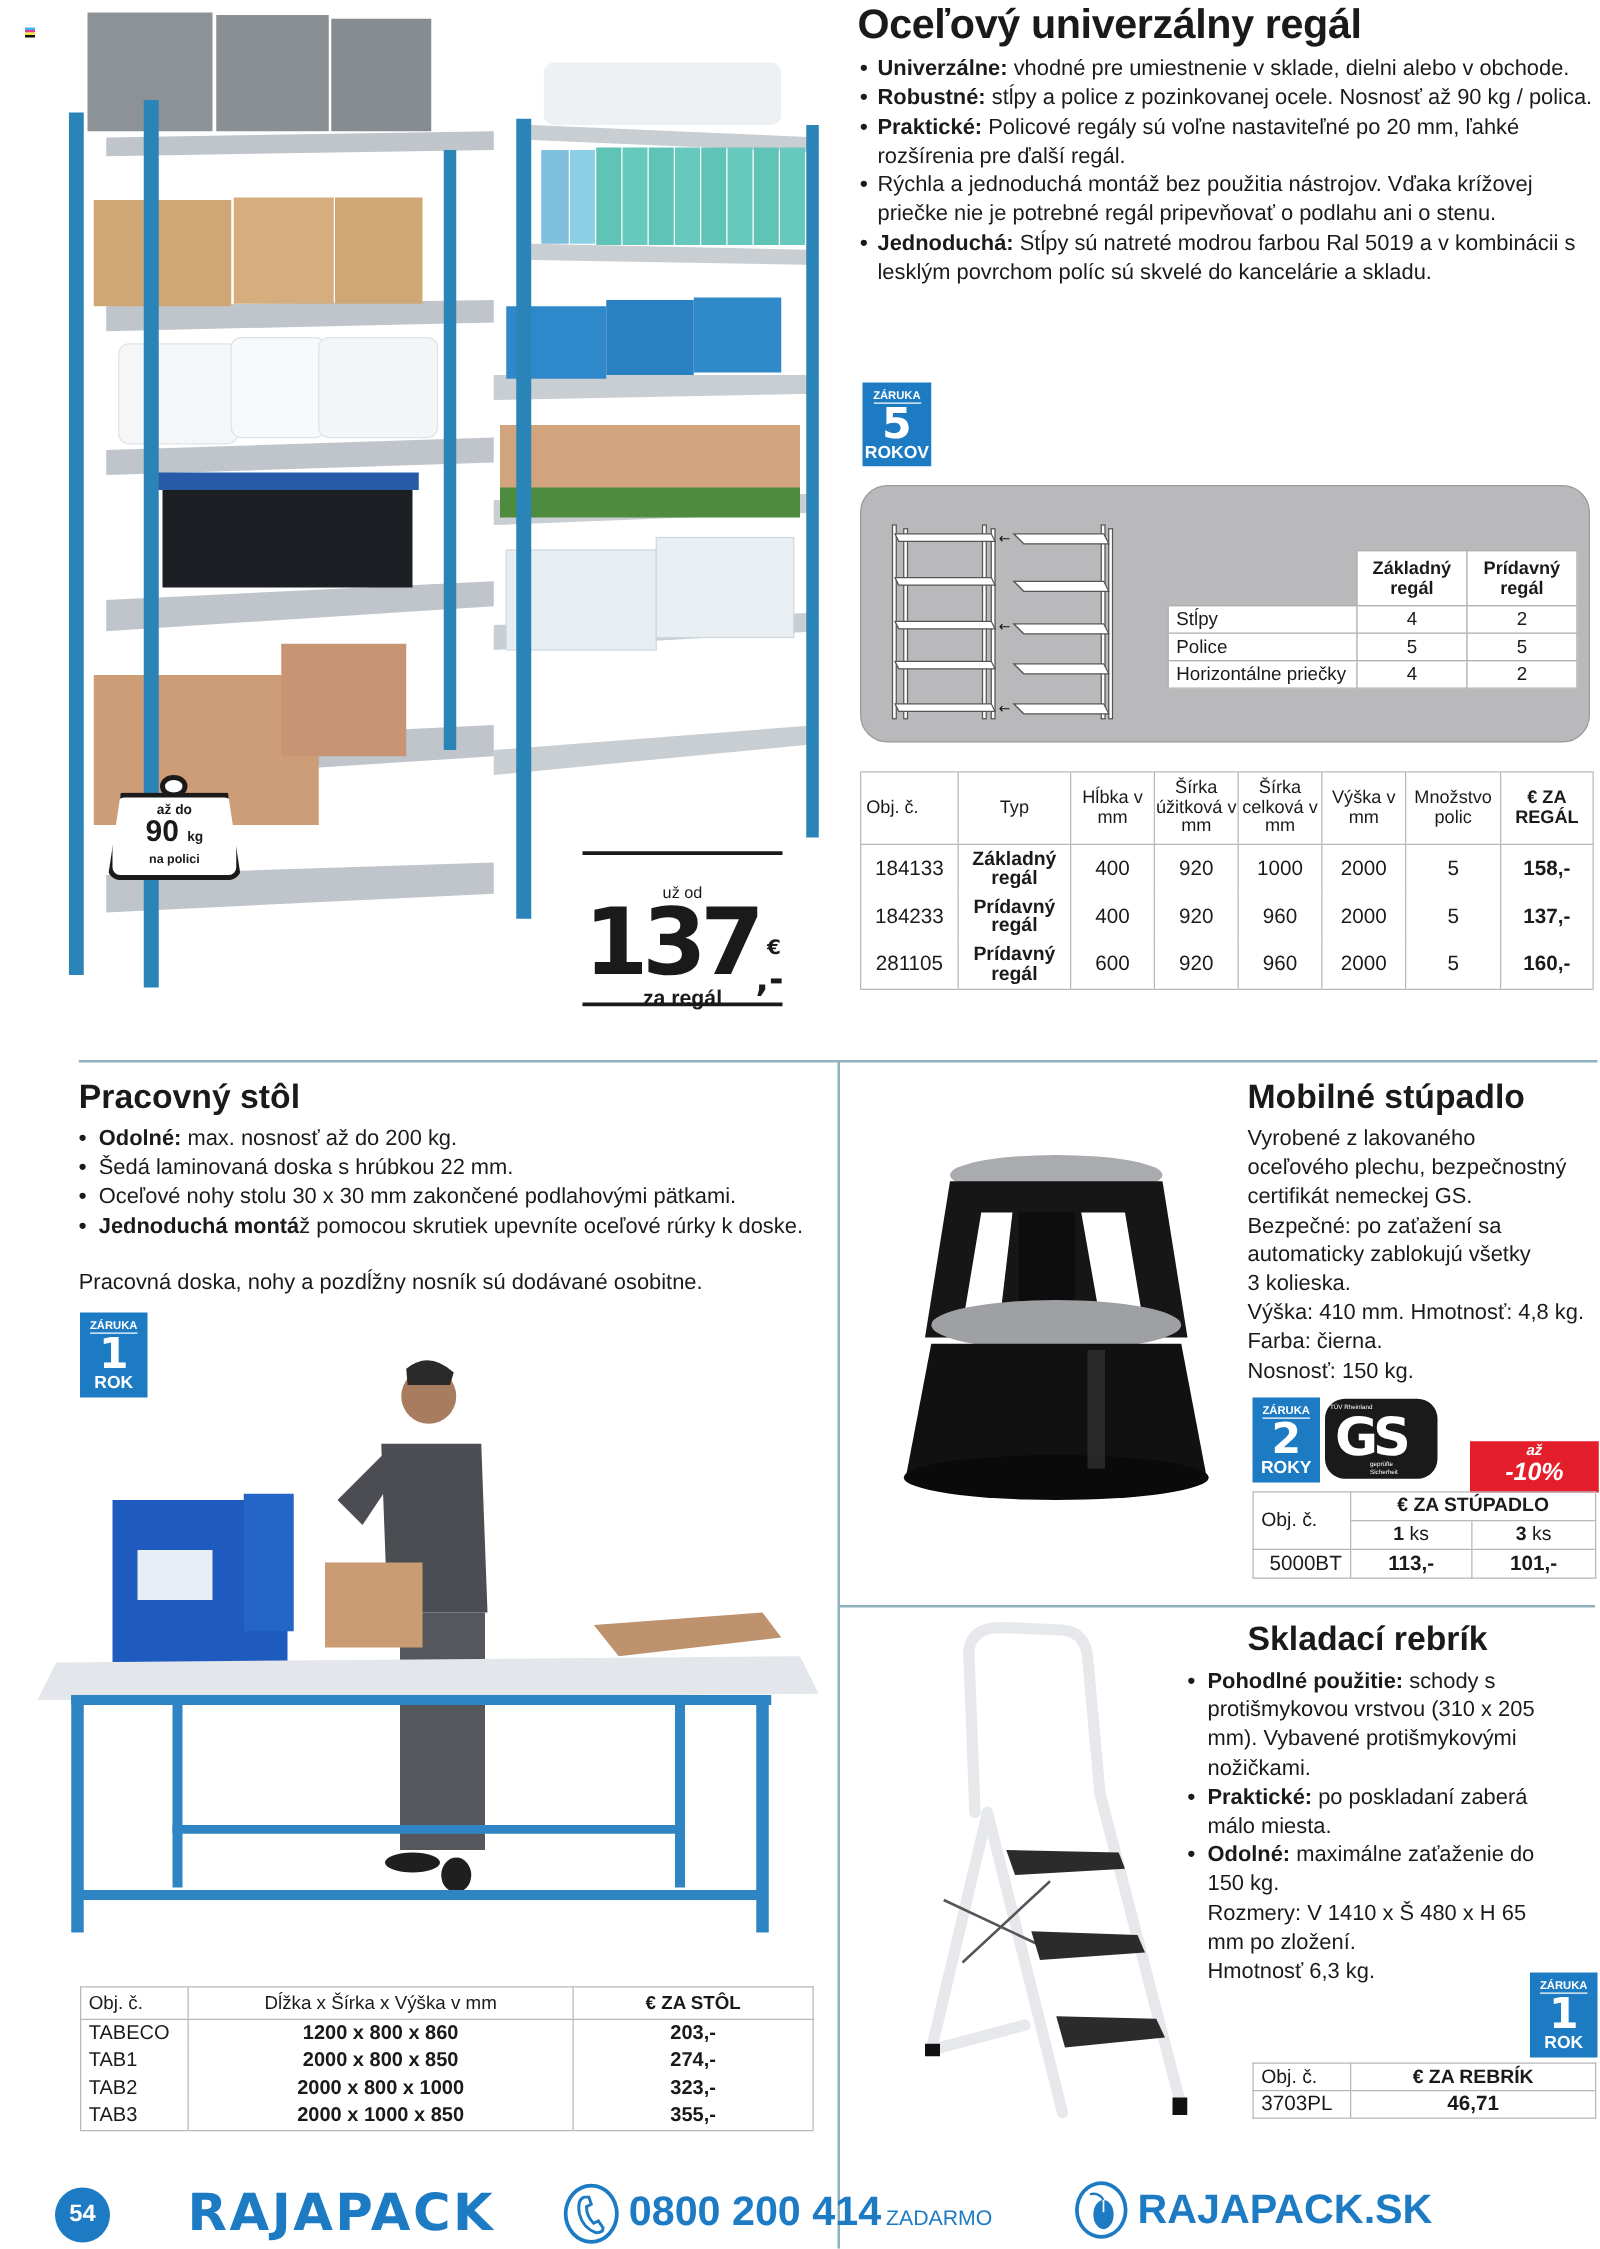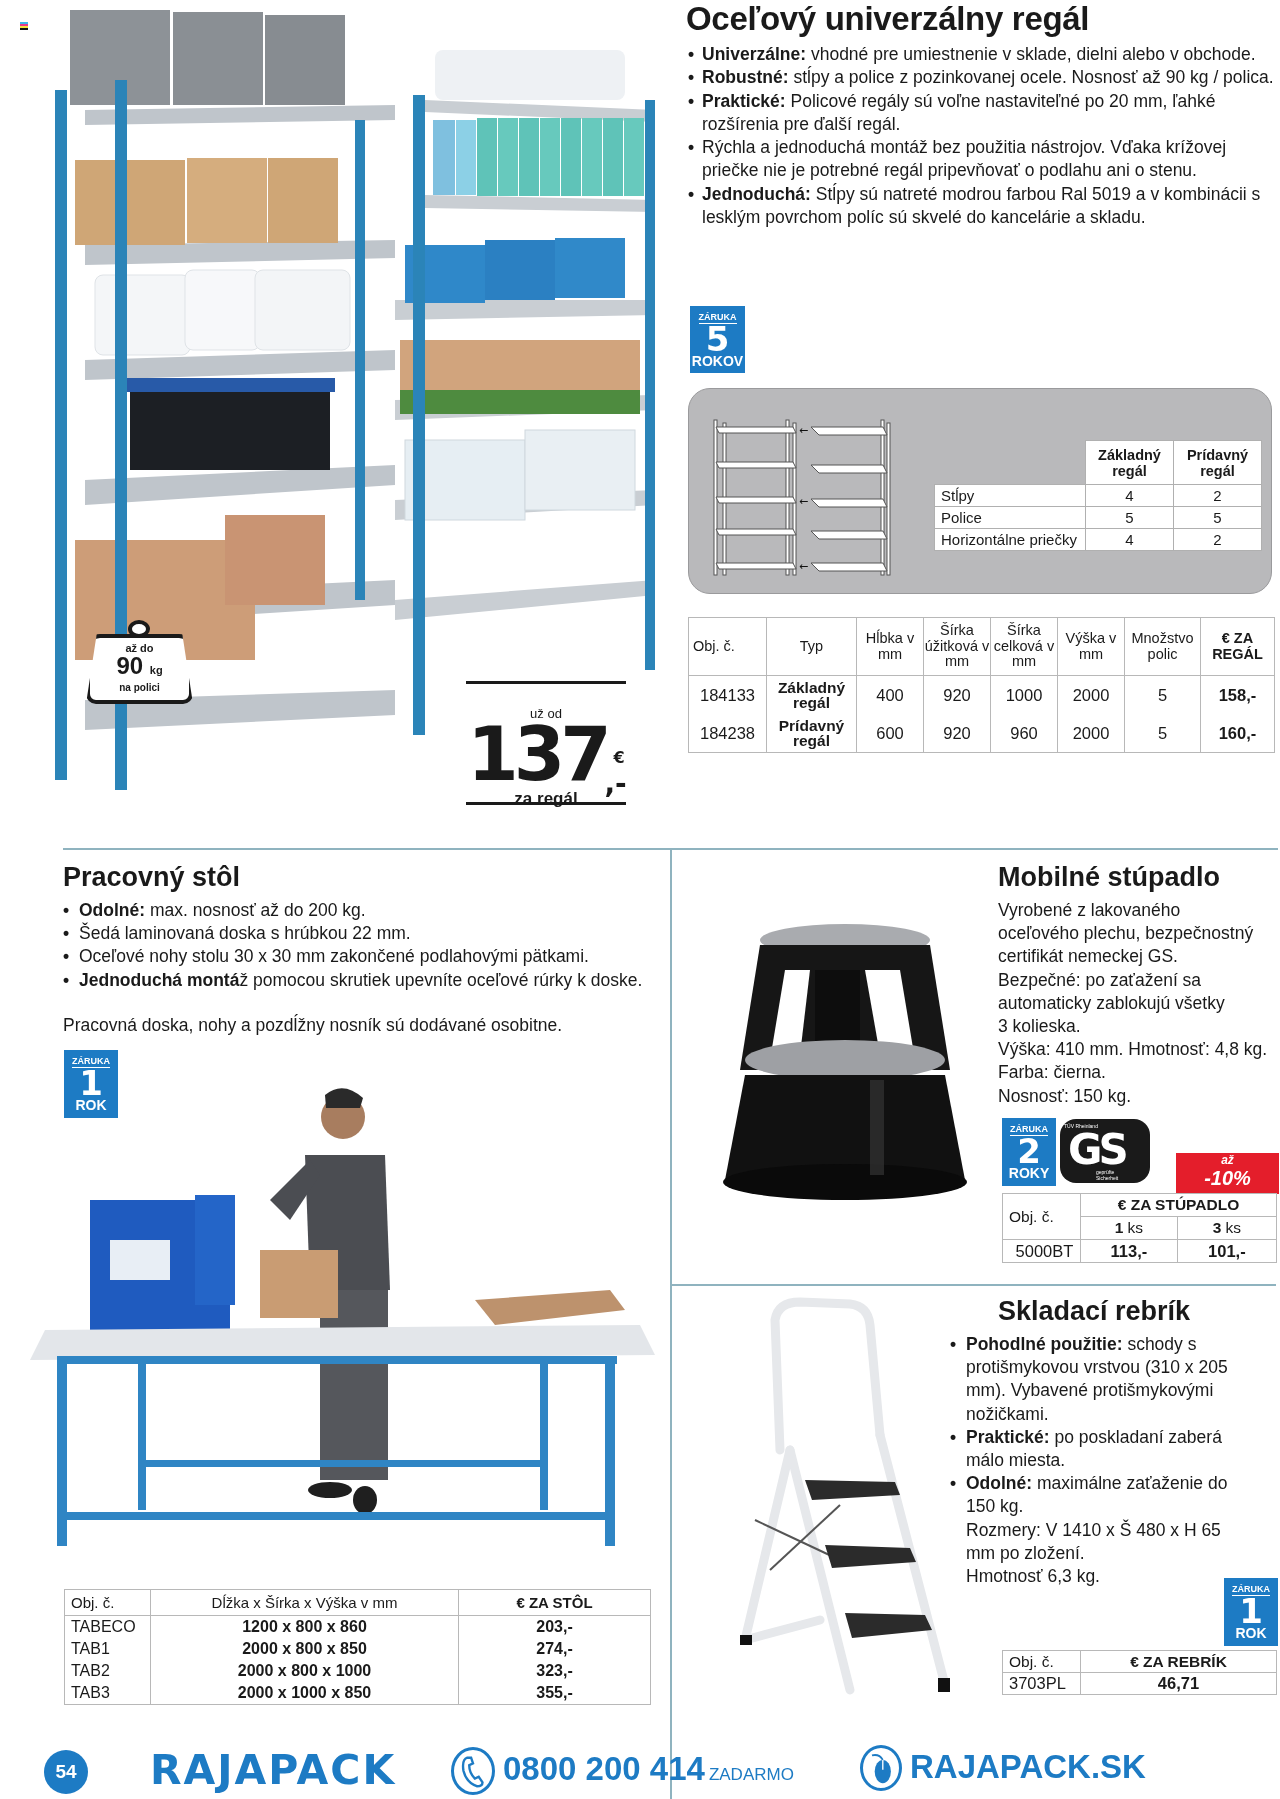--- a/index.html
+++ b/index.html
@@ -315,21 +315,31 @@
       <td>184133</td>
         <td class="typ">Základný regál</td>
         <td>400</td>
         <td>920</td>
         <td>1000</td>
         <td>2000</td>
         <td>5</td>
         <td class="price">158,-</td>
     </tr>
     <tr>
-      <td>184238</td>
+      <td>184233</td>
+        <td class="typ">Prídavný regál</td>
+        <td>400</td>
+        <td>920</td>
+        <td>960</td>
+        <td>2000</td>
+        <td>5</td>
+        <td class="price">137,-</td>
+    </tr>
+    <tr>
+      <td>281105</td>
         <td class="typ">Prídavný regál</td>
         <td>600</td>
         <td>920</td>
         <td>960</td>
         <td>2000</td>
         <td>5</td>
         <td class="price">160,-</td>
     </tr>
   </tbody>
 </table>

